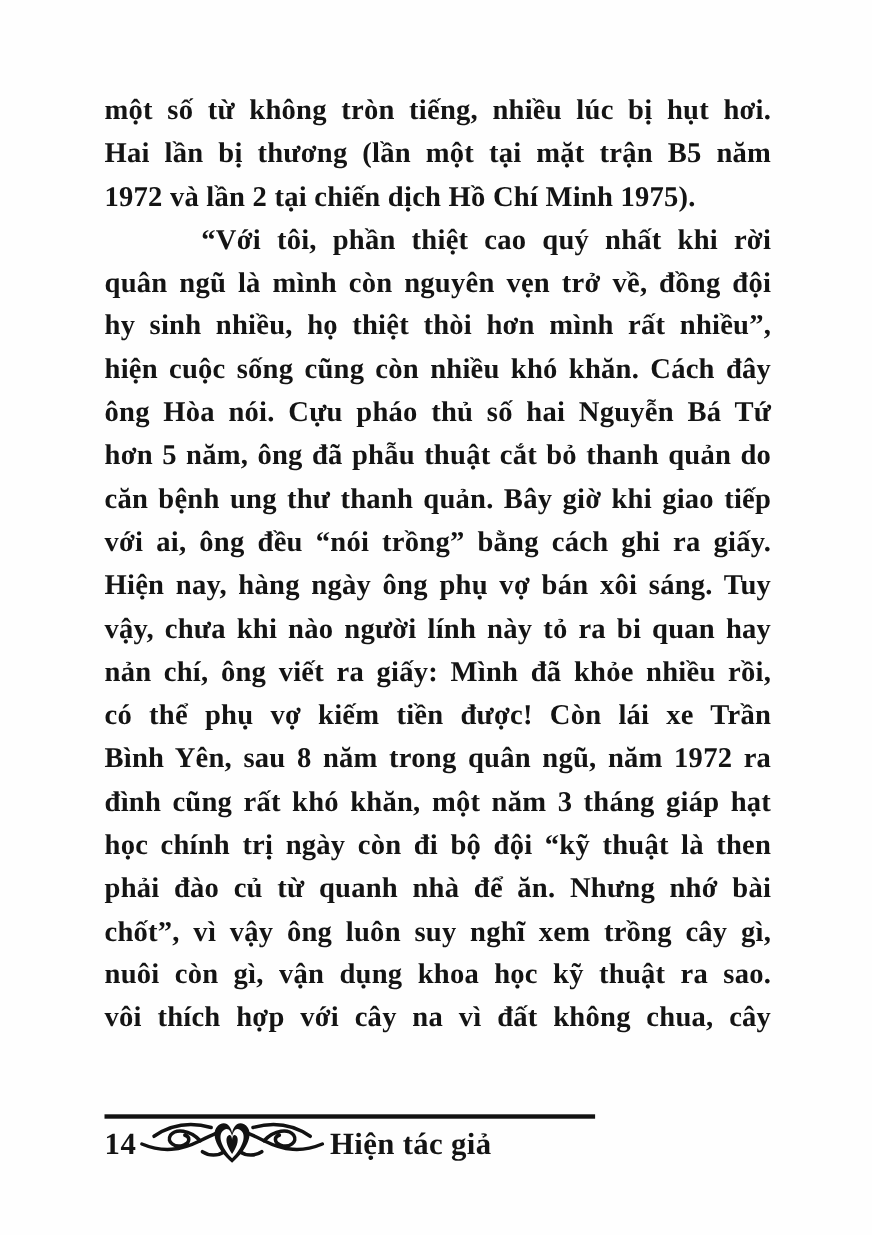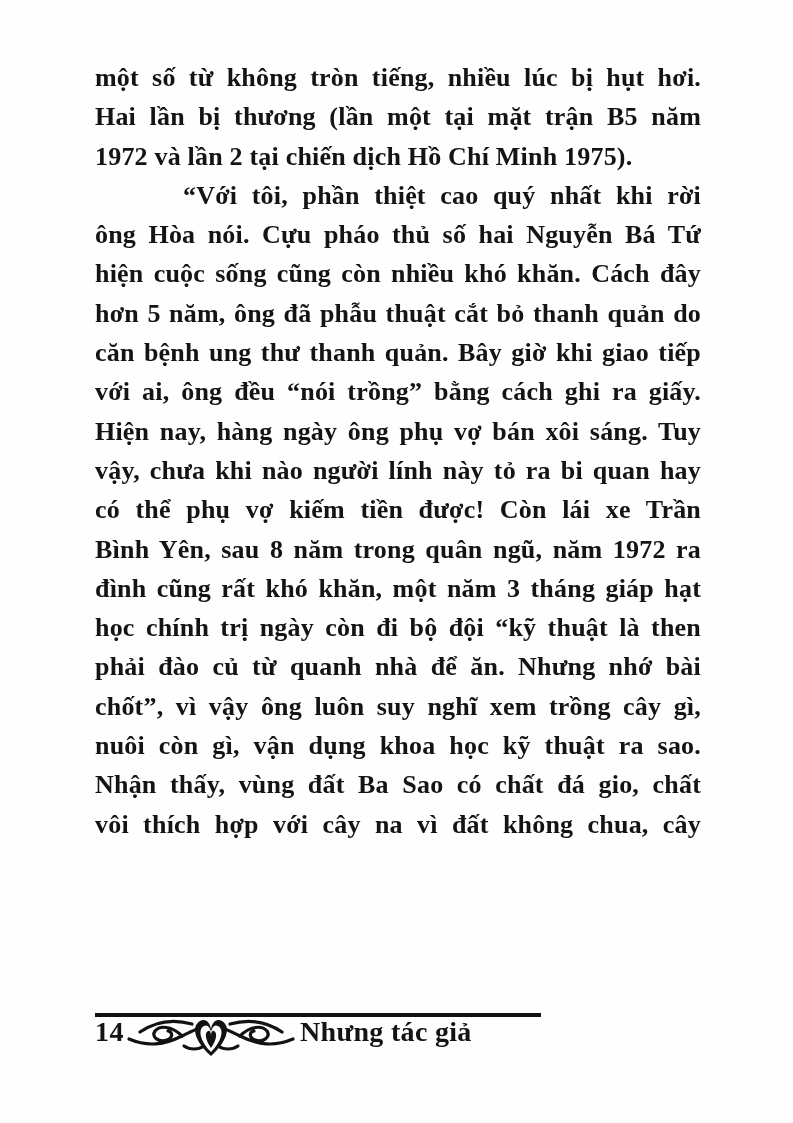--- a/index.html
+++ b/index.html
@@ -15,21 +15,21 @@
     color: #141414;
     overflow: hidden;
   }
   .page {
     position: absolute;
     inset: 0;
   }
   .text-block {
     position: absolute;
     left: 95px;
-    top: 58px;
+    top: 80px;
     width: 606px;
     font-size: 26px;
     line-height: 39.3px;
     font-weight: 600;
     letter-spacing: 0.2px;
   }
   .line {
     text-align: justify;
     white-space: normal;
     height: 39.3px;
@@ -48,20 +48,21 @@
     width: 446px;
     height: 4px;
     background: #121212;
   }
   .footer-row {
     position: absolute;
     left: 95px;
     top: 1016px;
     height: 50px;
     display: flex;
+    align-items: center;
   }
   .page-number {
     font-size: 28px;
     font-weight: 700;
     letter-spacing: 0.5px;
   }
   .ornament {
     display: inline-block;
     margin: -4px 4px 0 2px;
   }
@@ -74,35 +75,37 @@
 </head>
 <body>
 
 <div class="page">
 
   <div class="text-block" id="text-block">
       <div class="line j">một số từ không tròn tiếng, nhiều lúc bị hụt hơi.</div>
       <div class="line j">Hai lần bị thương (lần một tại mặt trận B5 năm</div>
       <div class="line">1972 và lần 2 tại chiến dịch Hồ Chí Minh 1975).</div>
       <div class="line j indent">“Với tôi, phần thiệt cao quý nhất khi rời</div>
+      <div class="line j">quân ngũ là mình còn nguyên vẹn trở về, đồng đội</div>
+      <div class="line j">hy sinh nhiều, họ thiệt thòi hơn mình rất nhiều”,</div>
+      <div class="line j">hiện cuộc sống cũng còn nhiều khó khăn. Cách đây</div>
       <div class="line j">ông Hòa nói. Cựu pháo thủ số hai Nguyễn Bá Tứ</div>
-      <div class="line j">hiện cuộc sống cũng còn nhiều khó khăn. Cách đây</div>
       <div class="line j">hơn 5 năm, ông đã phẫu thuật cắt bỏ thanh quản do</div>
       <div class="line j">căn bệnh ung thư thanh quản. Bây giờ khi giao tiếp</div>
       <div class="line j">với ai, ông đều “nói trồng” bằng cách ghi ra giấy.</div>
       <div class="line j">Hiện nay, hàng ngày ông phụ vợ bán xôi sáng. Tuy</div>
       <div class="line j">vậy, chưa khi nào người lính này tỏ ra bi quan hay</div>
+      <div class="line j">nản chí, ông viết ra giấy: Mình đã khỏe nhiều rồi,</div>
       <div class="line j">có thể phụ vợ kiếm tiền được! Còn lái xe Trần</div>
       <div class="line j">Bình Yên, sau 8 năm trong quân ngũ, năm 1972 ra</div>
       <div class="line j">đình cũng rất khó khăn, một năm 3 tháng giáp hạt</div>
       <div class="line j">học chính trị ngày còn đi bộ đội “kỹ thuật là then</div>
       <div class="line j">phải đào củ từ quanh nhà để ăn. Nhưng nhớ bài</div>
       <div class="line j">chốt”, vì vậy ông luôn suy nghĩ xem trồng cây gì,</div>
       <div class="line j">nuôi còn gì, vận dụng khoa học kỹ thuật ra sao.</div>
-      <div class="line j">Nhận thấy, vùng đất Ba Sao có chất đá gio, chất</div>
       <div class="line j">vôi thích hợp với cây na vì đất không chua, cây</div>
     </div>
 
   <div class="footer-rule"></div>
 
   <div class="footer-row">
     <span class="page-number">14</span>
     <span class="ornament">
       <svg width="170" height="48" viewBox="0 0 170 48" aria-hidden="true">
         <g fill="none" stroke="#121212" stroke-width="3.2" stroke-linecap="round">
@@ -119,16 +122,16 @@
 
           <path d="M58,34 C64,38 72,38 78,34"></path>
           <path d="M92,34 C98,38 106,38 112,34"></path>
         </g>
 
         <path d="M85,44 C70,31 64,15 74,9 C80,6 84,11 85,17 C86,11 90,6 96,9 C106,15 100,31 85,44 Z" fill="#121212"></path>
         <path d="M85,40 C75,30 71,18 78,14 C82,12 84,16 85,20 C86,16 88,12 92,14 C99,18 95,30 85,40 Z" fill="#fefefe"></path>
         <path d="M85,36 C80,29 78,21 82,19 C84,18 85,21 85,24 C85,21 86,18 88,19 C92,21 90,29 85,36 Z" fill="#121212"></path>
       </svg>
     </span>
-    <span class="author-label">Nhưng tác giả</span>
+    <span class="author-label">Hiện tác giả</span>
   </div>
 
 </div>
 
 </body></html>

